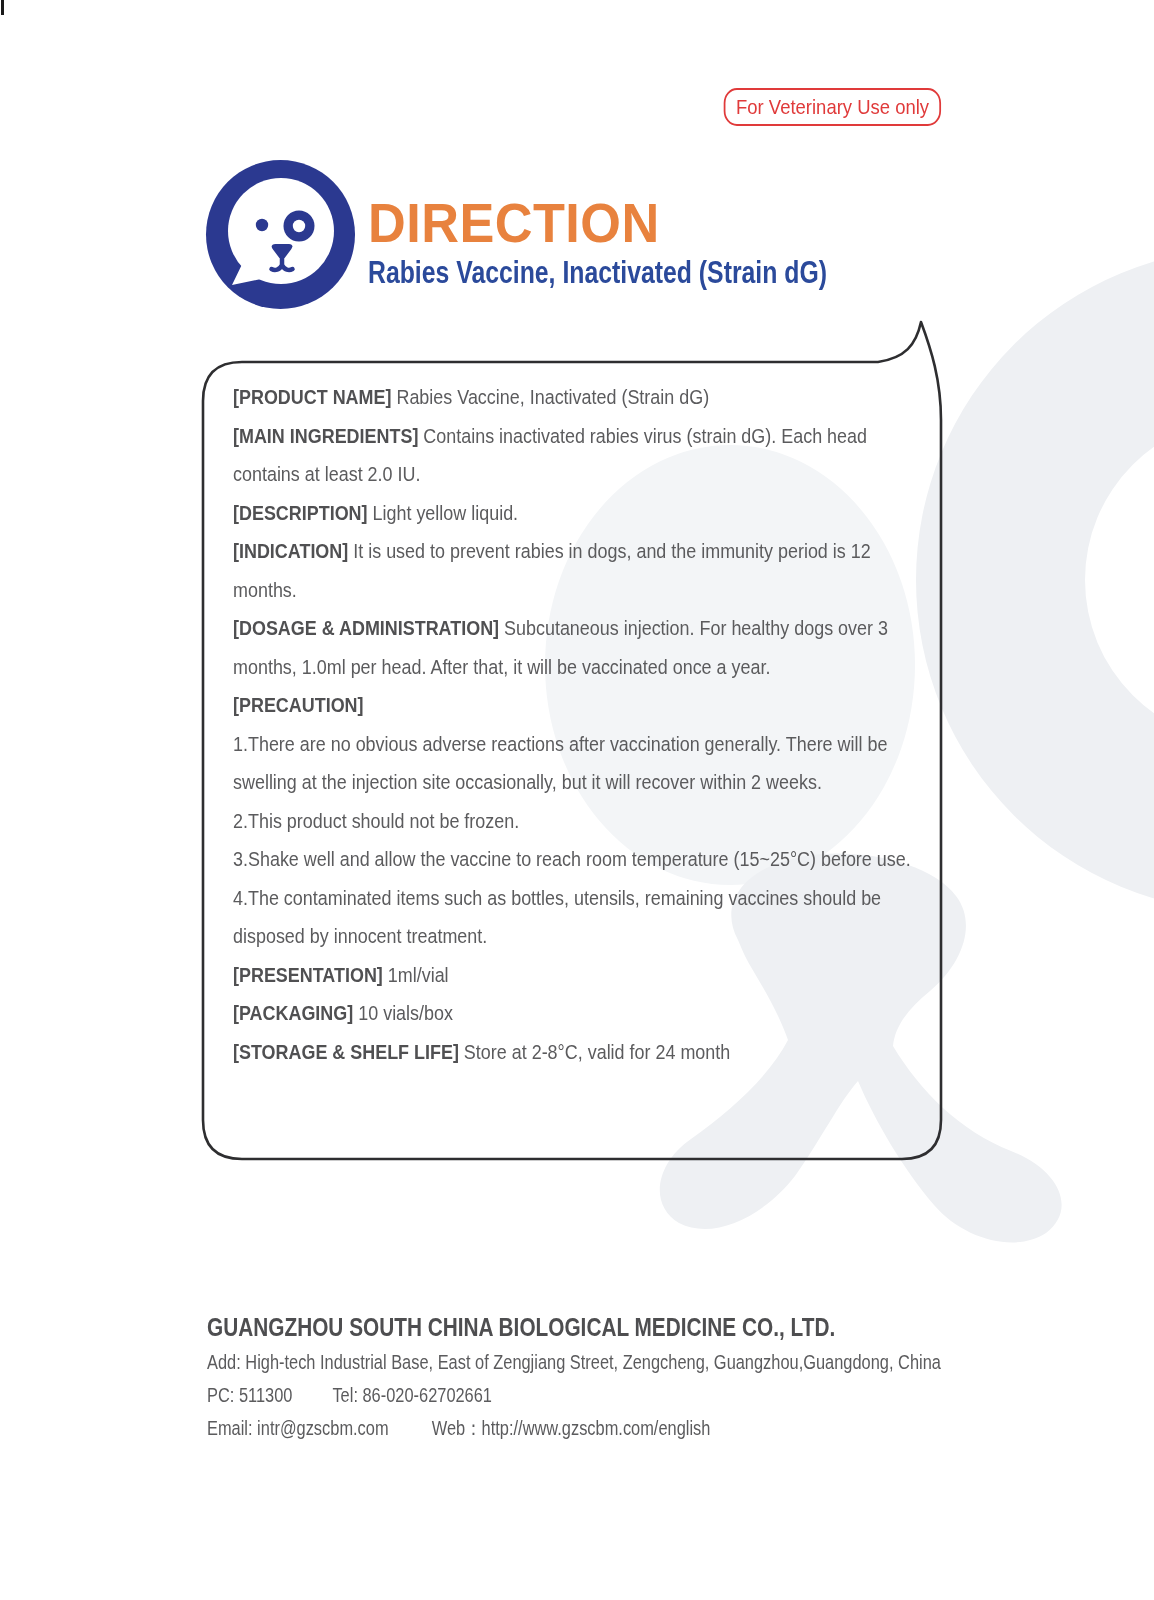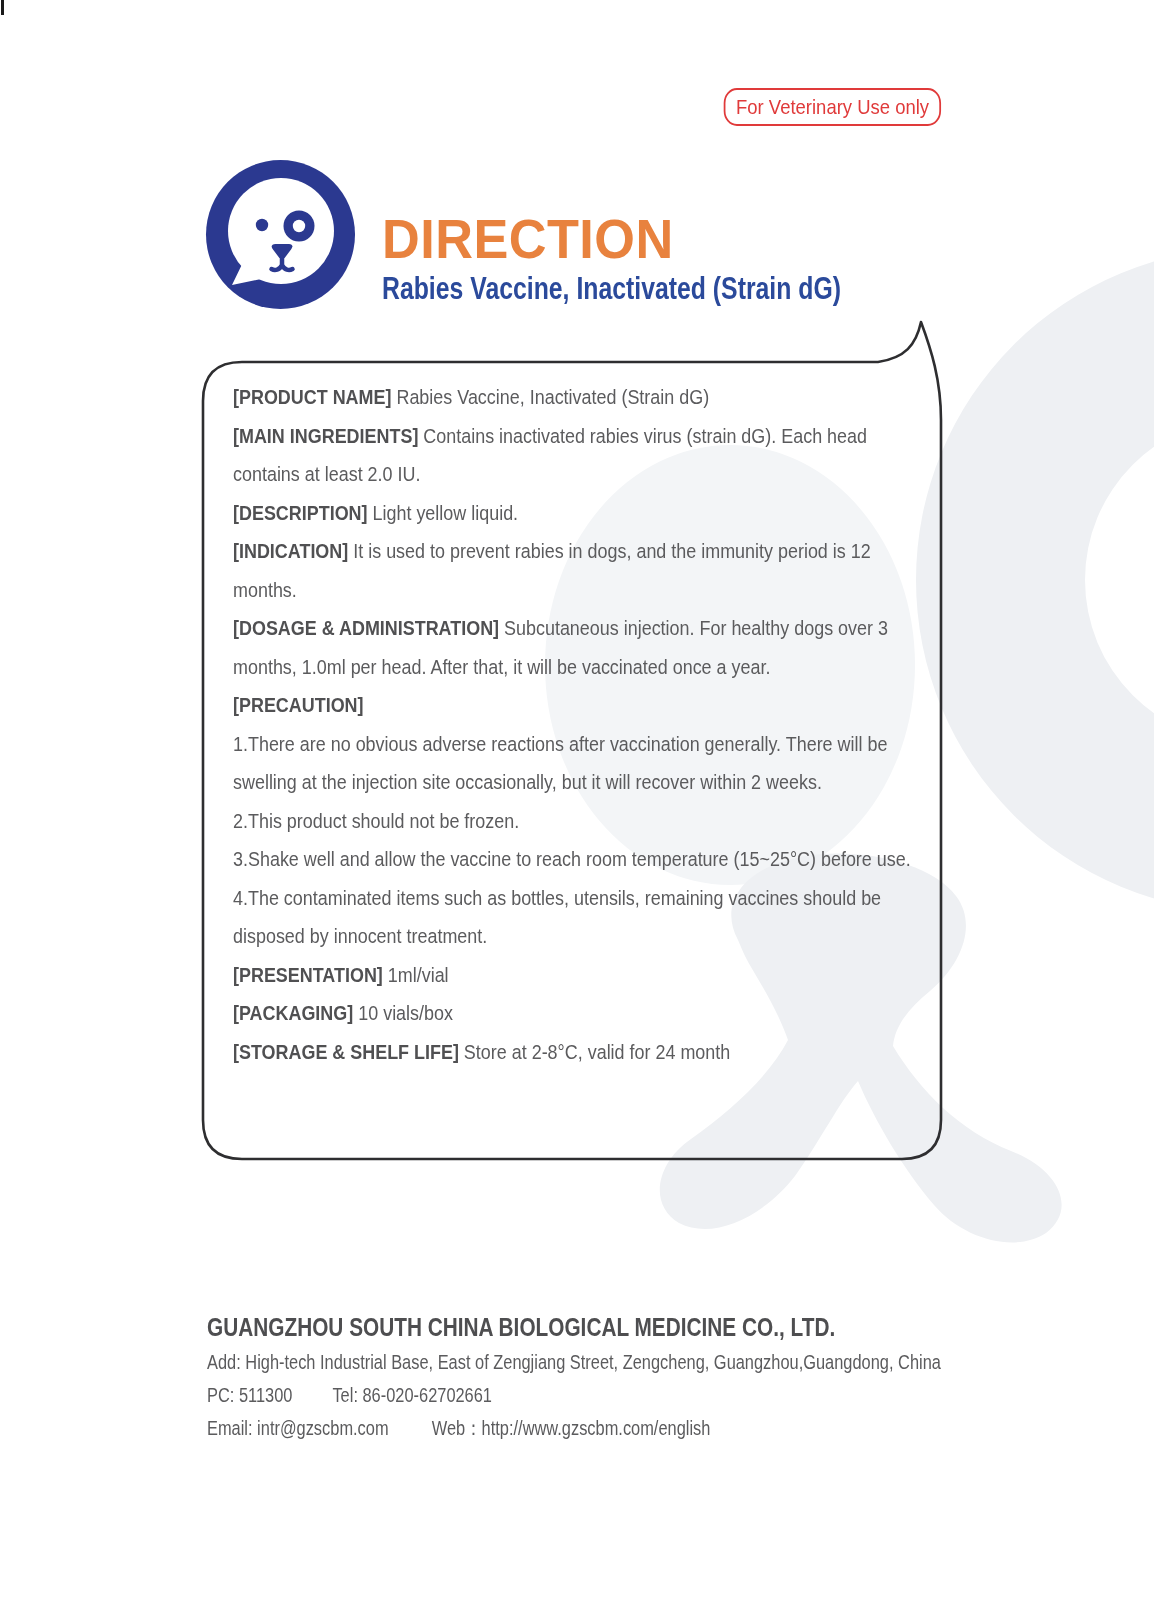--- a/index.html
+++ b/index.html
@@ -17,21 +17,21 @@
   .badge{
     position:absolute;top:88px;right:213px;z-index:3;
     color:#E03A3A;border:2px solid #E03A3A;border-radius:15px;
     font-size:21px;line-height:1;padding:6px 12px 7px 12px;
     transform:scaleX(0.88);transform-origin:right top;white-space:nowrap;
   }
 
   
   .header{position:absolute;left:0;top:0;z-index:3;}
   .logo{position:absolute;left:205px;top:159px;width:151px;height:151px;}
-  .titles{position:absolute;left:368px;top:212px;width:720px;margin-left:14px;}
+  .titles{position:absolute;left:368px;top:196px;width:720px;}
   .title{
     margin:0;color:#E8823E;font-size:55px;font-weight:bold;line-height:1.0;
     letter-spacing:0.5px;transform:scaleX(0.95);transform-origin:left top;white-space:nowrap;
   }
   .subtitle{
     margin:6px 0 0 0;color:#2B4A9B;font-size:31px;font-weight:bold;line-height:1.05;
     transform:scaleX(0.80);transform-origin:left top;white-space:nowrap;letter-spacing:0px;
   }
 
   

